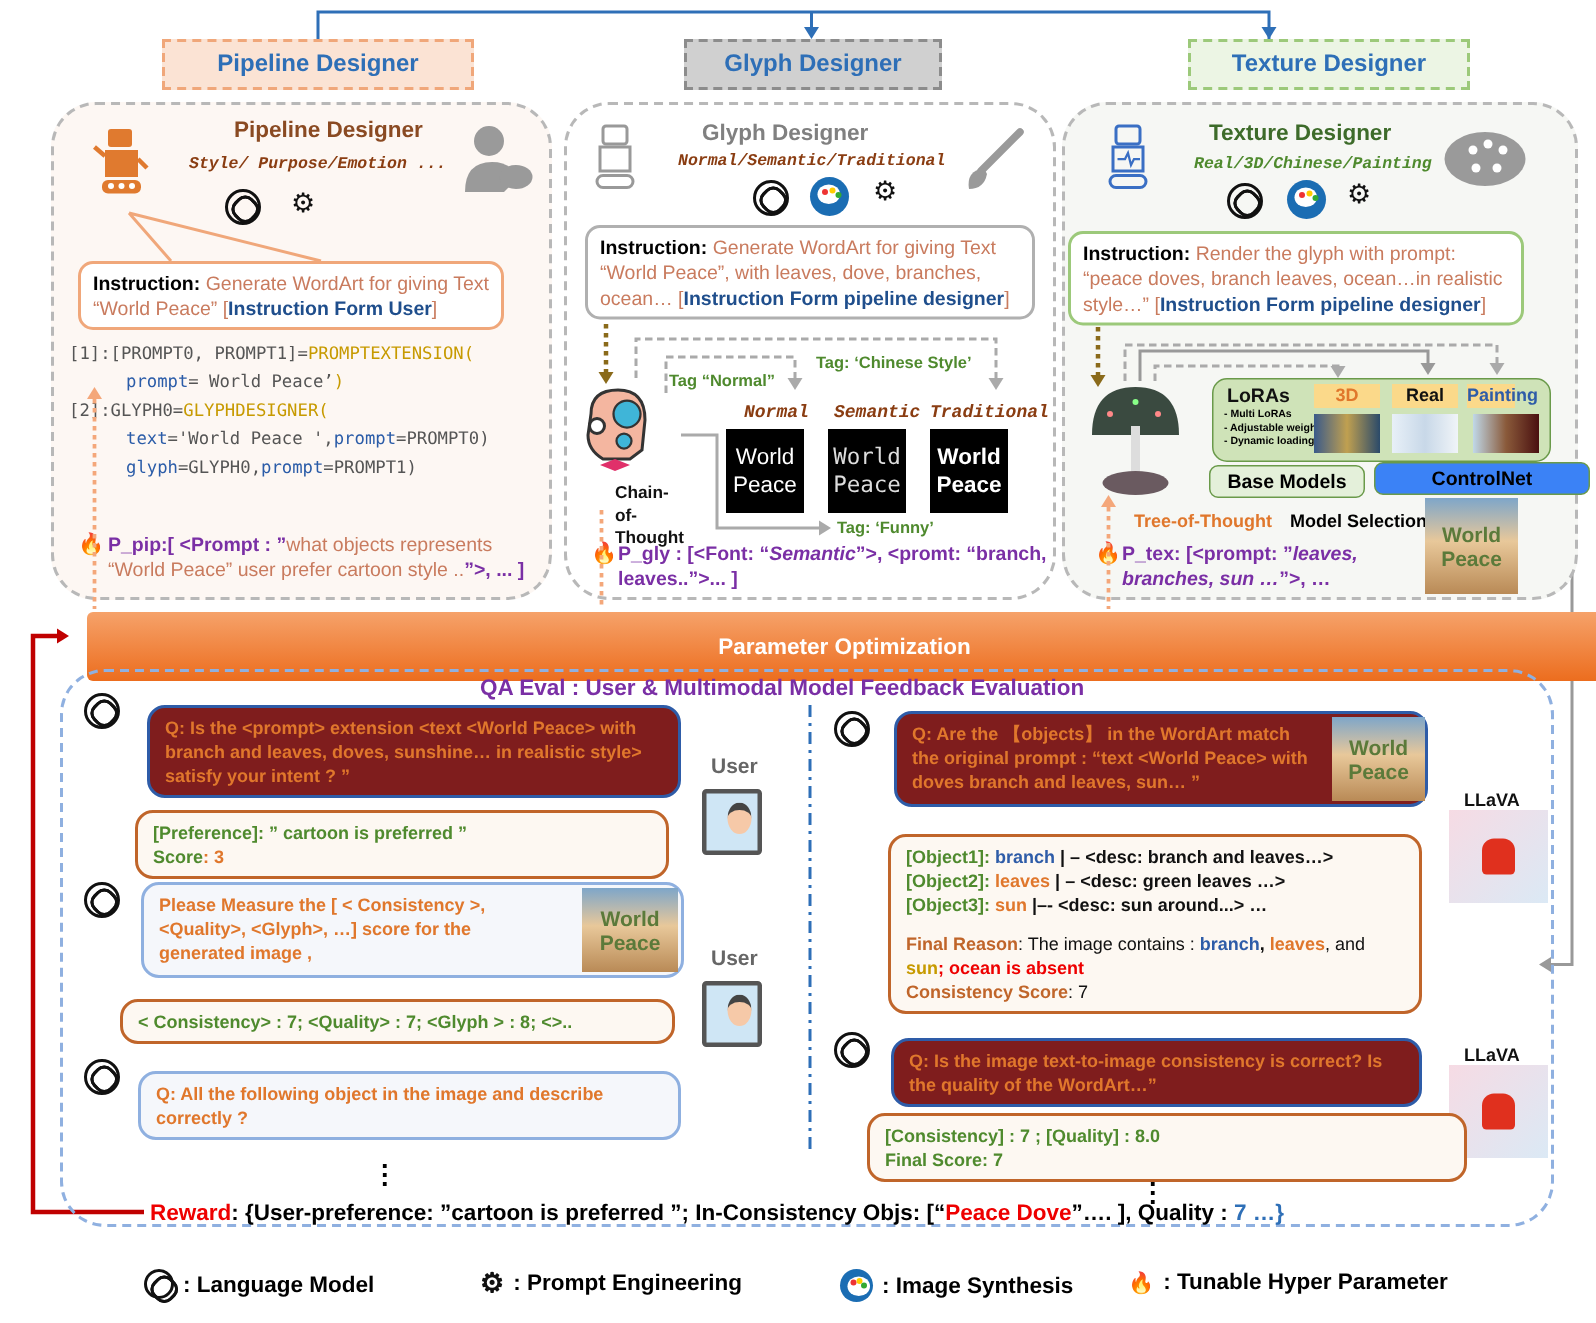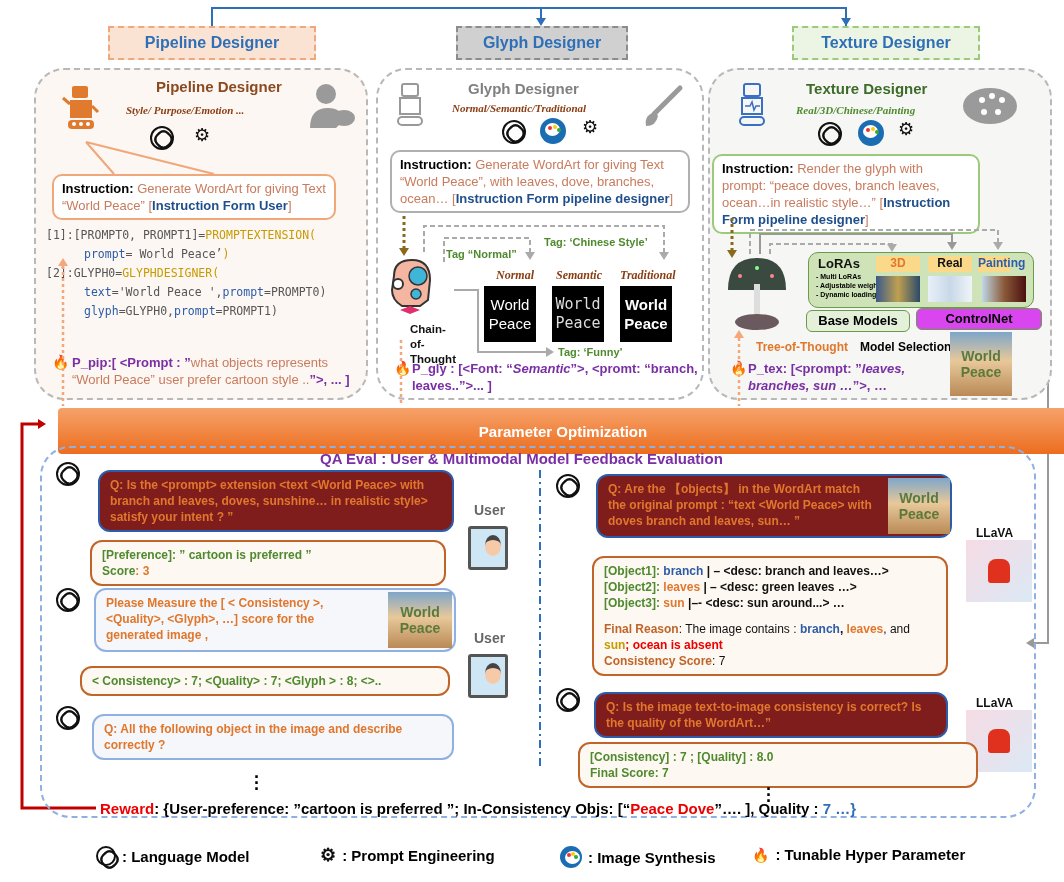--- a/index.html
+++ b/index.html
@@ -1,21 +1,21 @@
 <!DOCTYPE html>
 <html><head>
 <meta charset="utf-8">
 <style>
 *{box-sizing:border-box;margin:0;padding:0}
 body{width:1064px;height:882px;background:#fff;font-family:"Liberation Sans",sans-serif;position:relative;overflow:hidden;color:#000}
 .abs{position:absolute}
 .hdr-box{position:absolute;top:26px;height:34px;border:2px dashed;display:flex;align-items:center;justify-content:center;font-weight:bold;font-size:16px;color:#2e6fb7}
 .panel{position:absolute;top:68px;height:332px;border:2px dashed #b8b8b8;border-radius:30px}
 .ptitle{position:absolute;font-weight:bold;font-size:15px}
-.styles{position:absolute;font-family:Liberation Serif, serif;font-style:italic;font-weight:bold;font-size:11px;color:#8a3d12}
+.styles{position:absolute;font-family:Liberation Mono, monospace;font-style:italic;font-weight:bold;font-size:11px;color:#8a3d12}
 .instr{position:absolute;border:2px solid;border-radius:10px;font-size:13px;line-height:17px;padding:4px 8px;color:#c97b5e;background:#fff}
 .instr b.k{color:#000}
 .instr b.f{color:#1f4e8c}
 .code{font-family:"DejaVu Sans Mono",monospace;font-size:11.5px;color:#555;line-height:19px;position:absolute}
 .code .fn{color:#c79a00}
 .code .kw{color:#2b5ca8}
 .code .lbl{color:#d98a5e;font-weight:bold}
 .param{position:absolute;color:#7a2fa5;font-weight:bold;font-size:13px;line-height:17px}
 .param .o{color:#c97b5e;font-weight:normal}
 .icon{position:absolute;display:flex;align-items:center;justify-content:center}
@@ -212,21 +212,21 @@
 <div class="icon" style="left:962px;top:86px;width:56px;height:40px">
     <svg width="56" height="40">
       <ellipse cx="28" cy="20" rx="27" ry="18" fill="#9a9a9a"></ellipse>
       <circle cx="20" cy="14" r="3" fill="#fff"></circle>
       <circle cx="30" cy="10" r="3" fill="#fff"></circle>
       <circle cx="40" cy="14" r="3" fill="#fff"></circle>
       <circle cx="22" cy="26" r="3" fill="#fff"></circle>
       <circle cx="36" cy="26" r="3" fill="#fff"></circle>
     </svg>
   </div>
-<div class="instr" style="left:712px;top:154px;width:268px;border-color:#9cc97a">
+<div class="instr" style="left:712px;top:154px;width:304px;border-color:#9cc97a">
   <b class="k">Instruction:</b>
   <span>Render  the glyph with prompt: “peace doves, branch leaves, ocean…in realistic style…” [</span><b class="f">Instruction Form pipeline designer</b><span>]</span>
 </div>
 <svg class="abs" style="left:720px;top:214px" width="300" height="60">
   <path d="M12 4 V38" stroke="#8a6a1a" stroke-width="3" stroke-dasharray="3 3"></path>
     <polygon points="7,36 17,36 12,44" fill="#8a6a1a"></polygon>
   <path d="M30 40 V16 H278 V30" fill="none" stroke="#aaa" stroke-width="2" stroke-dasharray="5 3"></path>
   <polygon points="273,28 283,28 278,36" fill="#aaa"></polygon>
   <path d="M40 40 V20 H232 V30" fill="none" stroke="#999" stroke-width="2"></path>
   <polygon points="227,28 237,28 232,36" fill="#999"></polygon>
@@ -250,21 +250,21 @@
     <div>- Adjustable weight</div>
     <div>- Dynamic loading</div>
 </div>
 <div class="abs" style="left:876px;top:256px;width:44px;height:16px;background:#fbd98a;color:#e0772c;font-weight:bold;font-size:12px;text-align:center">3D</div>
 <div class="abs" style="left:928px;top:256px;width:44px;height:16px;background:#fbd98a;color:#111;font-weight:bold;font-size:12px;text-align:center">Real</div>
 <div class="abs" style="left:978px;top:256px;width:32px;height:16px;background:#fbd98a;color:#2e5ca8;font-weight:bold;font-size:12px;text-align:center">Painting</div>
 <div class="abs" style="left:876px;top:276px;width:44px;height:26px;background:linear-gradient(90deg,#3a5a8a,#c0a050,#2a4a6a)"></div>
 <div class="abs" style="left:928px;top:276px;width:44px;height:26px;background:linear-gradient(90deg,#e8f0f8,#c8d8e8,#f0f4f8)"></div>
 <div class="abs" style="left:982px;top:276px;width:44px;height:26px;background:linear-gradient(90deg,#c0d8e8,#8a5a3a,#4a1010)"></div>
 <div class="abs" style="left:806px;top:310px;width:104px;height:22px;background:#e4f0da;border:1.5px solid #6a9a4a;border-radius:6px;font-weight:bold;font-size:13px;text-align:center;line-height:19px">Base Models</div>
-<div class="abs" style="left:916px;top:308px;width:126px;height:22px;background:#d946ef;border:1.5px solid #6a9a4a;border-radius:6px;font-weight:bold;font-size:13px;text-align:center;line-height:19px">ControlNet</div>
+<div class="abs" style="left:916px;top:308px;width:144px;height:22px;background:#3b82f6;border:1.5px solid #6a9a4a;border-radius:6px;font-weight:bold;font-size:13px;text-align:center;line-height:19px">ControlNet</div>
 <div class="abs" style="left:756px;top:340px;font-weight:bold;font-size:12px;color:#e0772c">Tree-of-Thought</div>
 <div class="abs" style="left:860px;top:340px;font-weight:bold;font-size:12px">Model Selection</div>
 <div class="thumb" style="left:950px;top:332px;width:62px;height:64px">
     <span>World</span>
     <span>Peace</span>
   </div>
 <div class="icon" style="left:730px;top:360px;font-size:14px">🔥</div>
 <div class="param" style="left:748px;top:360px;width:200px">
   <span>P_tex: [&lt;prompt: ”</span><i>leaves, branches, sun …</i><span>”&gt;, …</span>
 </div>

